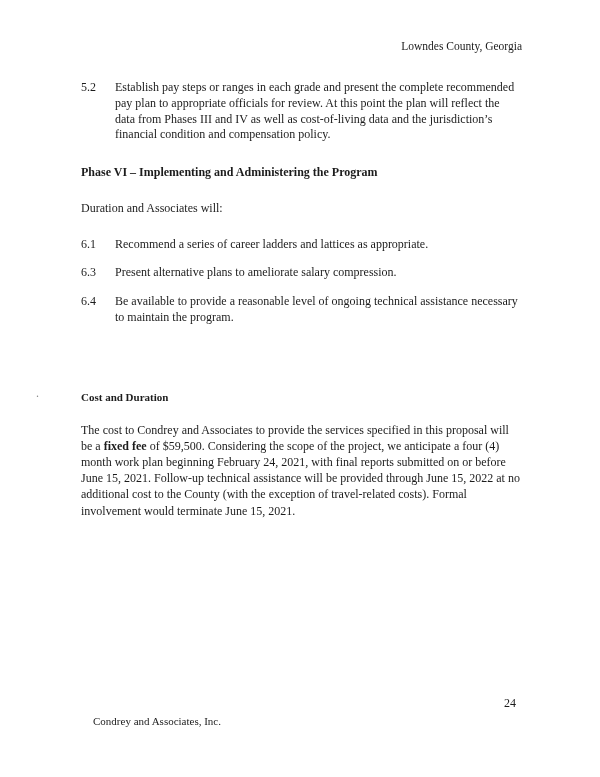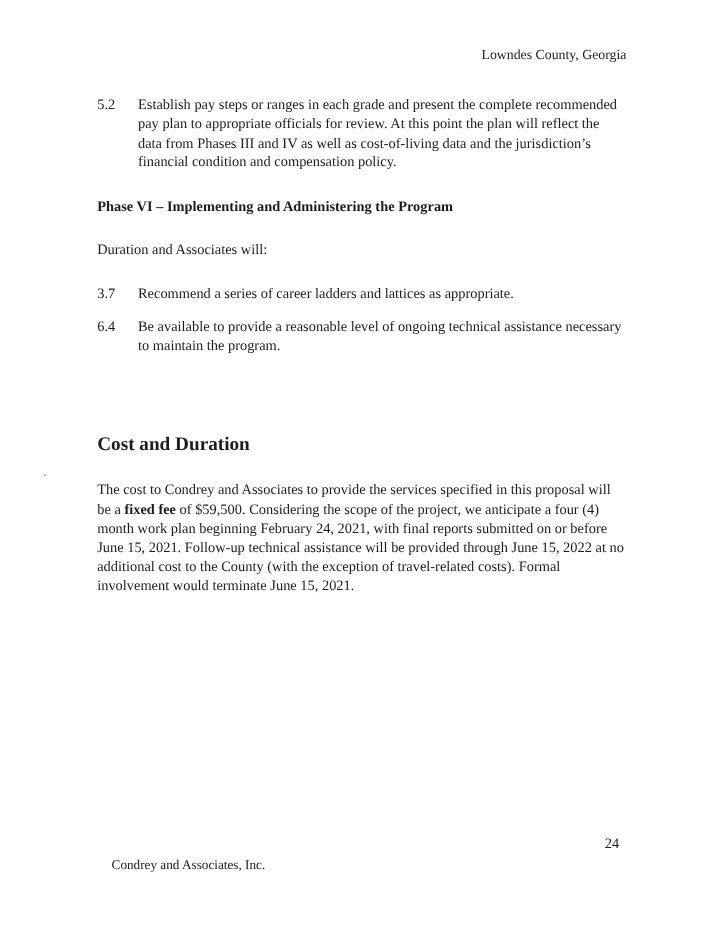--- a/index.html
+++ b/index.html
@@ -102,32 +102,36 @@
     <div class="num-item">
       <span class="num">5.2</span>
       <span class="txt">Establish pay steps or ranges in each grade and present the complete recommended pay plan to appropriate officials for review.  At this point the plan will reflect the data from Phases III and IV as well as cost-of-living data and the jurisdiction’s financial condition and compensation policy.</span>
     </div>
 
     <h3 class="section-heading" style="font-size:12px;">Phase VI – Implementing and Administering the Program</h3>
 
     <div class="intro-line">Duration and Associates will:</div>
 
     <div class="num-item list-gap">
-      <span class="num">3.7</span>
+      <span class="num">6.1</span>
       <span class="txt">Recommend a series of career ladders and lattices as appropriate.</span>
     </div>
 
 
+    <div class="num-item list-gap">
+      <span class="num">6.3</span>
+      <span class="txt">Present alternative plans to ameliorate salary compression.</span>
+    </div>
 
     <div class="num-item">
       <span class="num">6.4</span>
       <span class="txt">Be available to provide a reasonable level of ongoing technical assistance necessary to maintain the program.</span>
     </div>
 
-    <h3 class="cost-heading" style="font-size:16px;">Cost and Duration</h3>
+    <h3 class="cost-heading" style="font-size:11px;">Cost and Duration</h3>
 
     <p class="cost-para">
       <span>The cost to Condrey and Associates to provide the services specified in this proposal will be a </span><span class="bold-inline">fixed fee</span><span> of $59,500.  Considering the scope of the project, we anticipate a four (4) month work plan beginning February 24, 2021, with final reports submitted on or before June 15, 2021.  Follow-up technical assistance will be provided through June 15, 2022 at no additional cost to the County (with the exception of travel-related costs).  Formal involvement would terminate June 15, 2021.</span>
     </p>
 
   </div>
 
   <div class="page-number">24</div>
 
   <div class="doc-footer">Condrey and Associates, Inc.</div>

